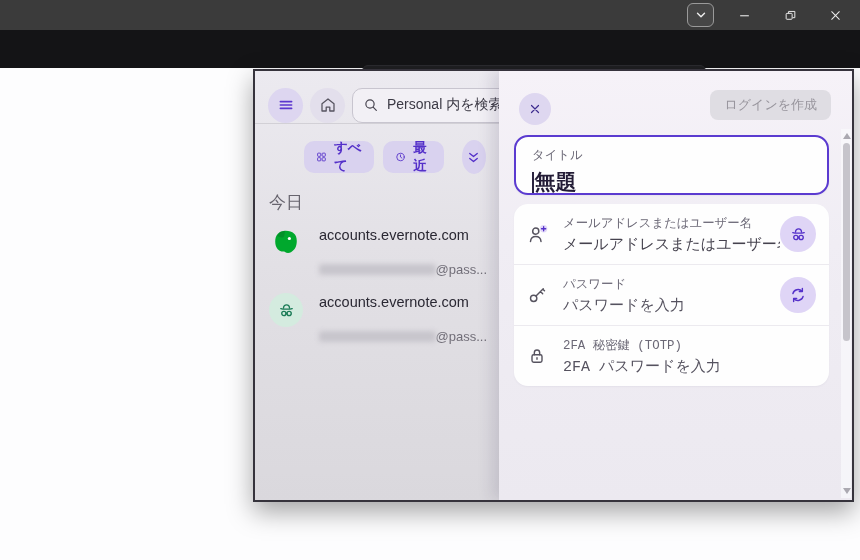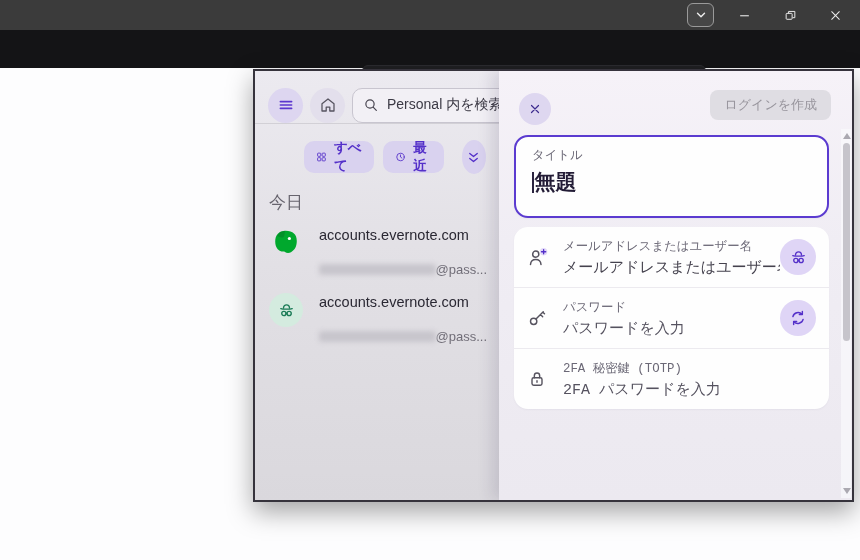--- a/index.html
+++ b/index.html
@@ -72,21 +72,21 @@
     background:linear-gradient(180deg,#F6F2F8 0%,#F0EDF4 40%,#ECE9F0 100%);
     box-shadow:-7px 0 14px rgba(50,40,80,.14); }
   .fp-header { position:relative; height:55px; }
   .close-btn { position:absolute; left:20px; top:22px; width:32px; height:32px; border-radius:50%;
     background:#DED7F0; color:#3E2D8F; display:flex; align-items:center; justify-content:center; cursor:pointer; }
   .create-btn { position:absolute; right:21px; top:19px; height:30px; border-radius:8px;
     background:#DFDDE3; color:#98959D; font-size:13px; display:flex; align-items:center;
     padding:0 14px; border:none; cursor:default; }
   .form-scroll { position:absolute; left:15px; top:64px; width:315px; }
   .card { background:#FEFEFE; border-radius:14px; box-shadow:0 1px 2px rgba(90,80,120,.06); }
-  .title-card { border:2px solid #5B3BD0; height:83px; padding:10px 16px 8px 16px; margin-bottom:9px; }
+  .title-card { border:2px solid #5B3BD0; height:60px; padding:10px 16px 8px 16px; margin-bottom:9px; }
   .field-label { font-size:12.4px; color:#6B6876; }
   .title-value-row { display:flex; align-items:center; margin-top:4px; }
   .caret { width:1.5px; height:21px; background:#2b2440; margin-right:1px; }
   .title-value { font-size:21px; font-weight:bold; color:#231C36; }
   .row { display:flex; align-items:center; padding:0 13px; }
   .row .ic-col { width:36px; color:#56535F; flex:0 0 auto; }
   .row .tx-col { flex:1; min-width:0; overflow:hidden;font-family:Liberation Mono, monospace; }
   .row .tx-col .ph { font-size:15px; margin-top:3px; white-space:nowrap; }
   .ph-dark { color:#45424E; } .ph-gray { color:#55525F; }
   .act-btn { width:36px; height:36px; border-radius:50%; background:#DFD5F6; color:#5430C9;

